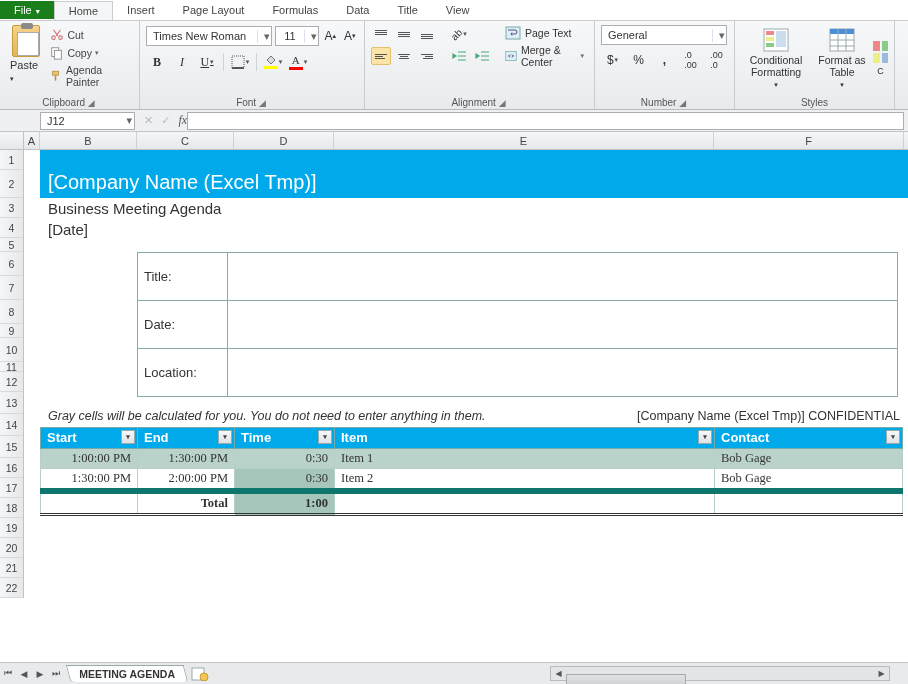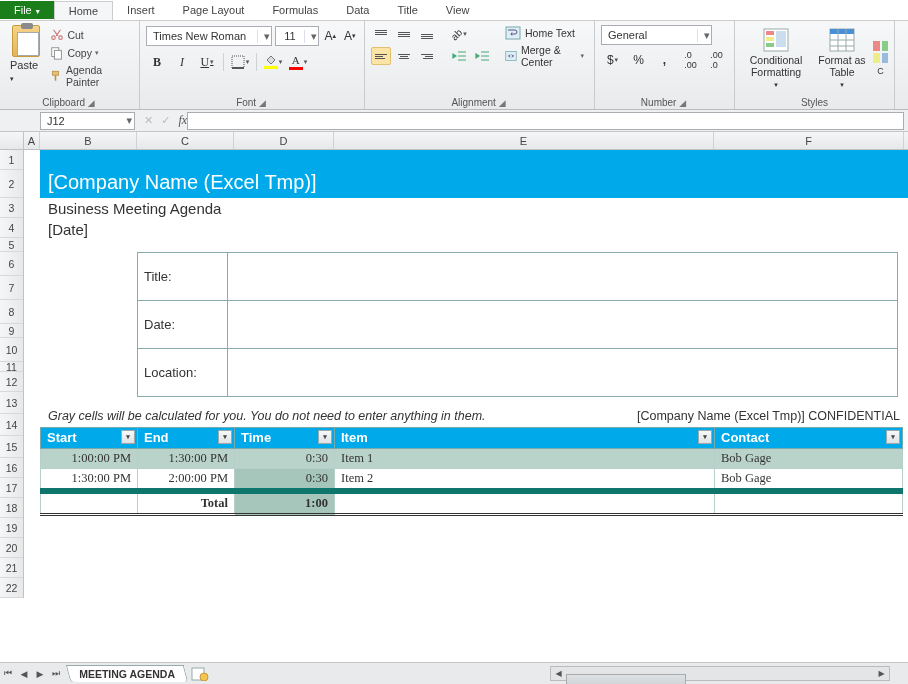--- a/index.html
+++ b/index.html
@@ -43,21 +43,21 @@
 
 
 .alignrow .btn { width:20px; height:18px; }
 .align-icon { display:flex; flex-direction:column; gap:1px; }
 .align-icon i { display:block; height:1px; background:#555; }
 .wrap-merge { display:flex; flex-direction:column; gap:2px; margin-left:6px; }
 .wm-btn { display:flex; align-items:center; gap:4px; font-size:10.5px; padding:1px 4px; cursor:pointer; }
 .wm-btn svg { width:16px; height:14px; }
 
 
-.num-combo { width:111px; }
+.num-combo { width:126px; }
 .numrow .btn { width:26px; }
 
 
 .bigbtn { display:flex; flex-direction:column; align-items:center; gap:2px; padding:2px 4px; cursor:pointer; font-size:10.5px; color:#333; text-align:center; line-height:1.1; }
 .bigbtn svg { width:28px; height:26px; }
 
 
 .dlg { text-align:right; font-size:9px; color:#777; padding-right:2px; }
 
 
@@ -279,21 +279,21 @@
               </svg>
             </div>
         </div>
       </div>
       <div class="wrap-merge">
         <div class="wm-btn">
           <svg viewBox="0 0 16 14">
               <rect x="1" y="1" width="14" height="12" fill="#dfeef9" stroke="#7aa"></rect>
               <path d="M3 4h7a2 2 0 010 4H6l1-1.5M6 8l1 1.5" stroke="#557" fill="none"></path>
             </svg>
-          <span>Home Text</span>
+          <span>Page Text</span>
         </div>
         <div class="wm-btn">
           <svg viewBox="0 0 16 14">
               <rect x="1" y="1" width="14" height="12" fill="#dfeef9" stroke="#7aa"></rect>
               <path d="M4 7h3M12 7h-3M7 5l-2 2 2 2M9 5l2 2-2 2" stroke="#557" fill="none"></path>
             </svg>
           <span>Merge &amp; Center</span> 
             <span style="font-size:7px;color:#666">▾</span>
         </div>
       </div>

